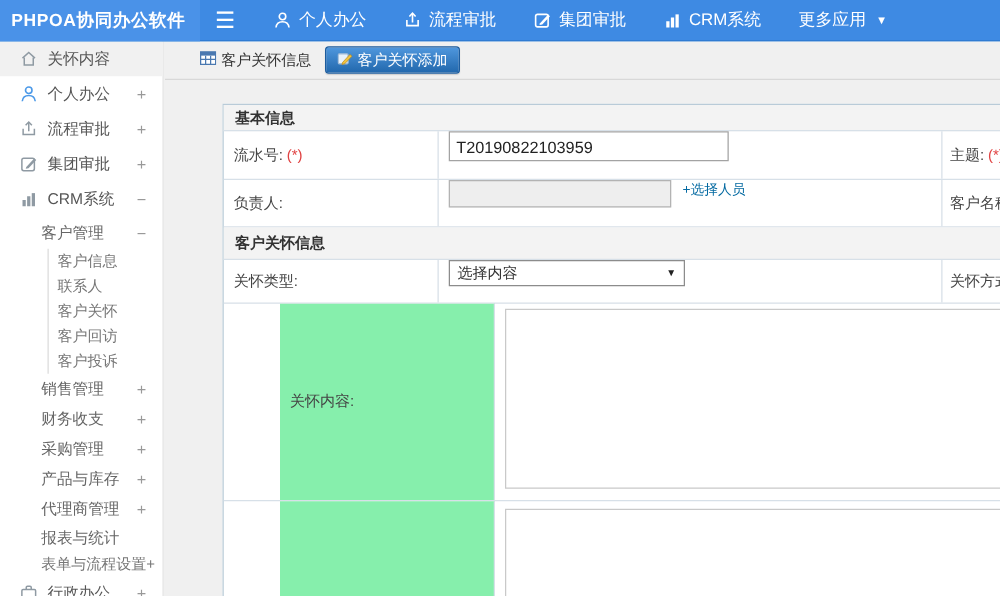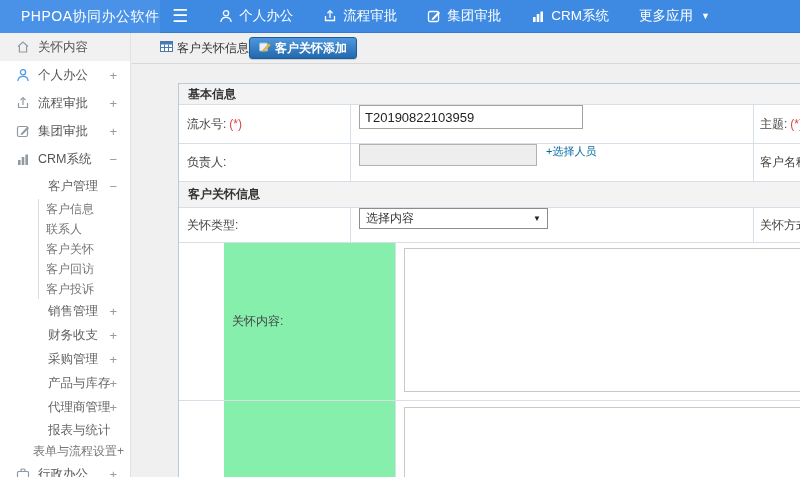--- a/index.html
+++ b/index.html
@@ -3,58 +3,58 @@
 <meta charset="utf-8">
 <style>
   * { margin:0; padding:0; box-sizing:border-box; }
   html,body { width:800px; height:477px; overflow:hidden;
     font-family:"Liberation Sans","DejaVu Sans",sans-serif; background:#f0f0f0; }
 
   
   .topbar { position:absolute; top:0; left:0; width:800px; height:33px;
     background:#3e8ae3; color:#fff; display:flex; align-items:center; z-index:10;
     border-bottom:1px solid #2f7bd2; }
-  .logo { width:160px; height:33px; line-height:33px; padding-left:21px;
-    font-size:14px; font-weight:normal; background:#4a92e8; letter-spacing:0.5px;
+  .logo { width:160px; height:33px; line-height:33px; padding-left:9px;
+    font-size:14px; font-weight:bold; background:#4a92e8; letter-spacing:0.5px;
     white-space:nowrap; }
   .hamburger { margin-left:12px; margin-right:16px; font-size:18px; line-height:33px;
     cursor:pointer; }
   .nav { display:flex; align-items:center; height:33px; }
   .nav-item { display:flex; align-items:center; gap:6px; padding:0 15px; height:33px;
     font-size:13.5px; cursor:pointer; white-space:nowrap; }
   .nav-item svg { display:block; }
   .caret { font-size:9px; margin-left:2px; }
 
   
   .sidebar { position:absolute; top:33px; left:0; width:131px; bottom:0;
     background:#fff; border-right:1px solid #e2e2e2; color:#555; overflow:hidden; }
   .side-item { display:flex; align-items:center; font-size:12.5px; cursor:pointer;
     position:relative; white-space:nowrap; }
   .side-item .sicon { width:15px; margin-left:16px; margin-right:7px; display:flex;
     align-items:center; color:#8f9aa3; }
   .side-item .expand { position:absolute; right:13px; color:#999; font-size:13px; }
   .lvl1 { height:28px; }
   .desktop { background:#f1f1f1; }
-  .lvl2 { height:24px; padding-left:48px; color:#666; }
+  .lvl2 { height:24px; padding-left:33px; color:#666; }
   .lvl2.grp { height:26px; }
   .submenu { margin-left:38px; border-left:1px solid #dcdcdc; }
   .lvl3 { height:20px; padding-left:7px; color:#777; font-size:12px; }
   .rpt { height:22px; }
   .icon-blue { color:#4d9ae8 !important; }
 
   
   .main { position:absolute; left:132px; top:33px; right:0; bottom:0; background:#f0f0f0; }
   .tabbar { height:31px; border-bottom:1px solid #d8d8d8; display:flex;
     align-items:center; padding-left:28px; }
   .tab-plain { display:flex; align-items:center; gap:4px; font-size:12px; color:#333;
     cursor:pointer; }
-  .tab-active { display:flex; align-items:center; gap:4px;
+  .tab-active { margin-left:11px; display:flex; align-items:center; gap:4px;
     height:22px; padding:0 9px; border-radius:3px; cursor:pointer;
     background:linear-gradient(#4f97dd,#2268ad); border:1px solid #1c5c9e;
-    color:#fff; font-size:12px; font-weight:bold; box-shadow:0 1px 1px rgba(0,0,0,.15); }
+    color:#fff; font-size:12px; font-weight:normal; box-shadow:0 1px 1px rgba(0,0,0,.15); }
 
   
   .form { position:absolute; left:46px; top:50px; width:1000px;
     background:#fff; border:1px solid #b9cbd8; }
   .sect { height:21px; background:#f3f3f3; border-bottom:1px solid #d7e0e8;
     display:flex; align-items:center; padding-left:9px; font-size:12px;
     font-weight:bold; color:#333; }
   .frow { display:flex; border-bottom:1px solid #d7e0e8; }
   .c-label { width:172px; border-right:1px solid #d7e0e8; padding-left:8px;
     display:flex; align-items:center; font-size:12px; color:#444; }

